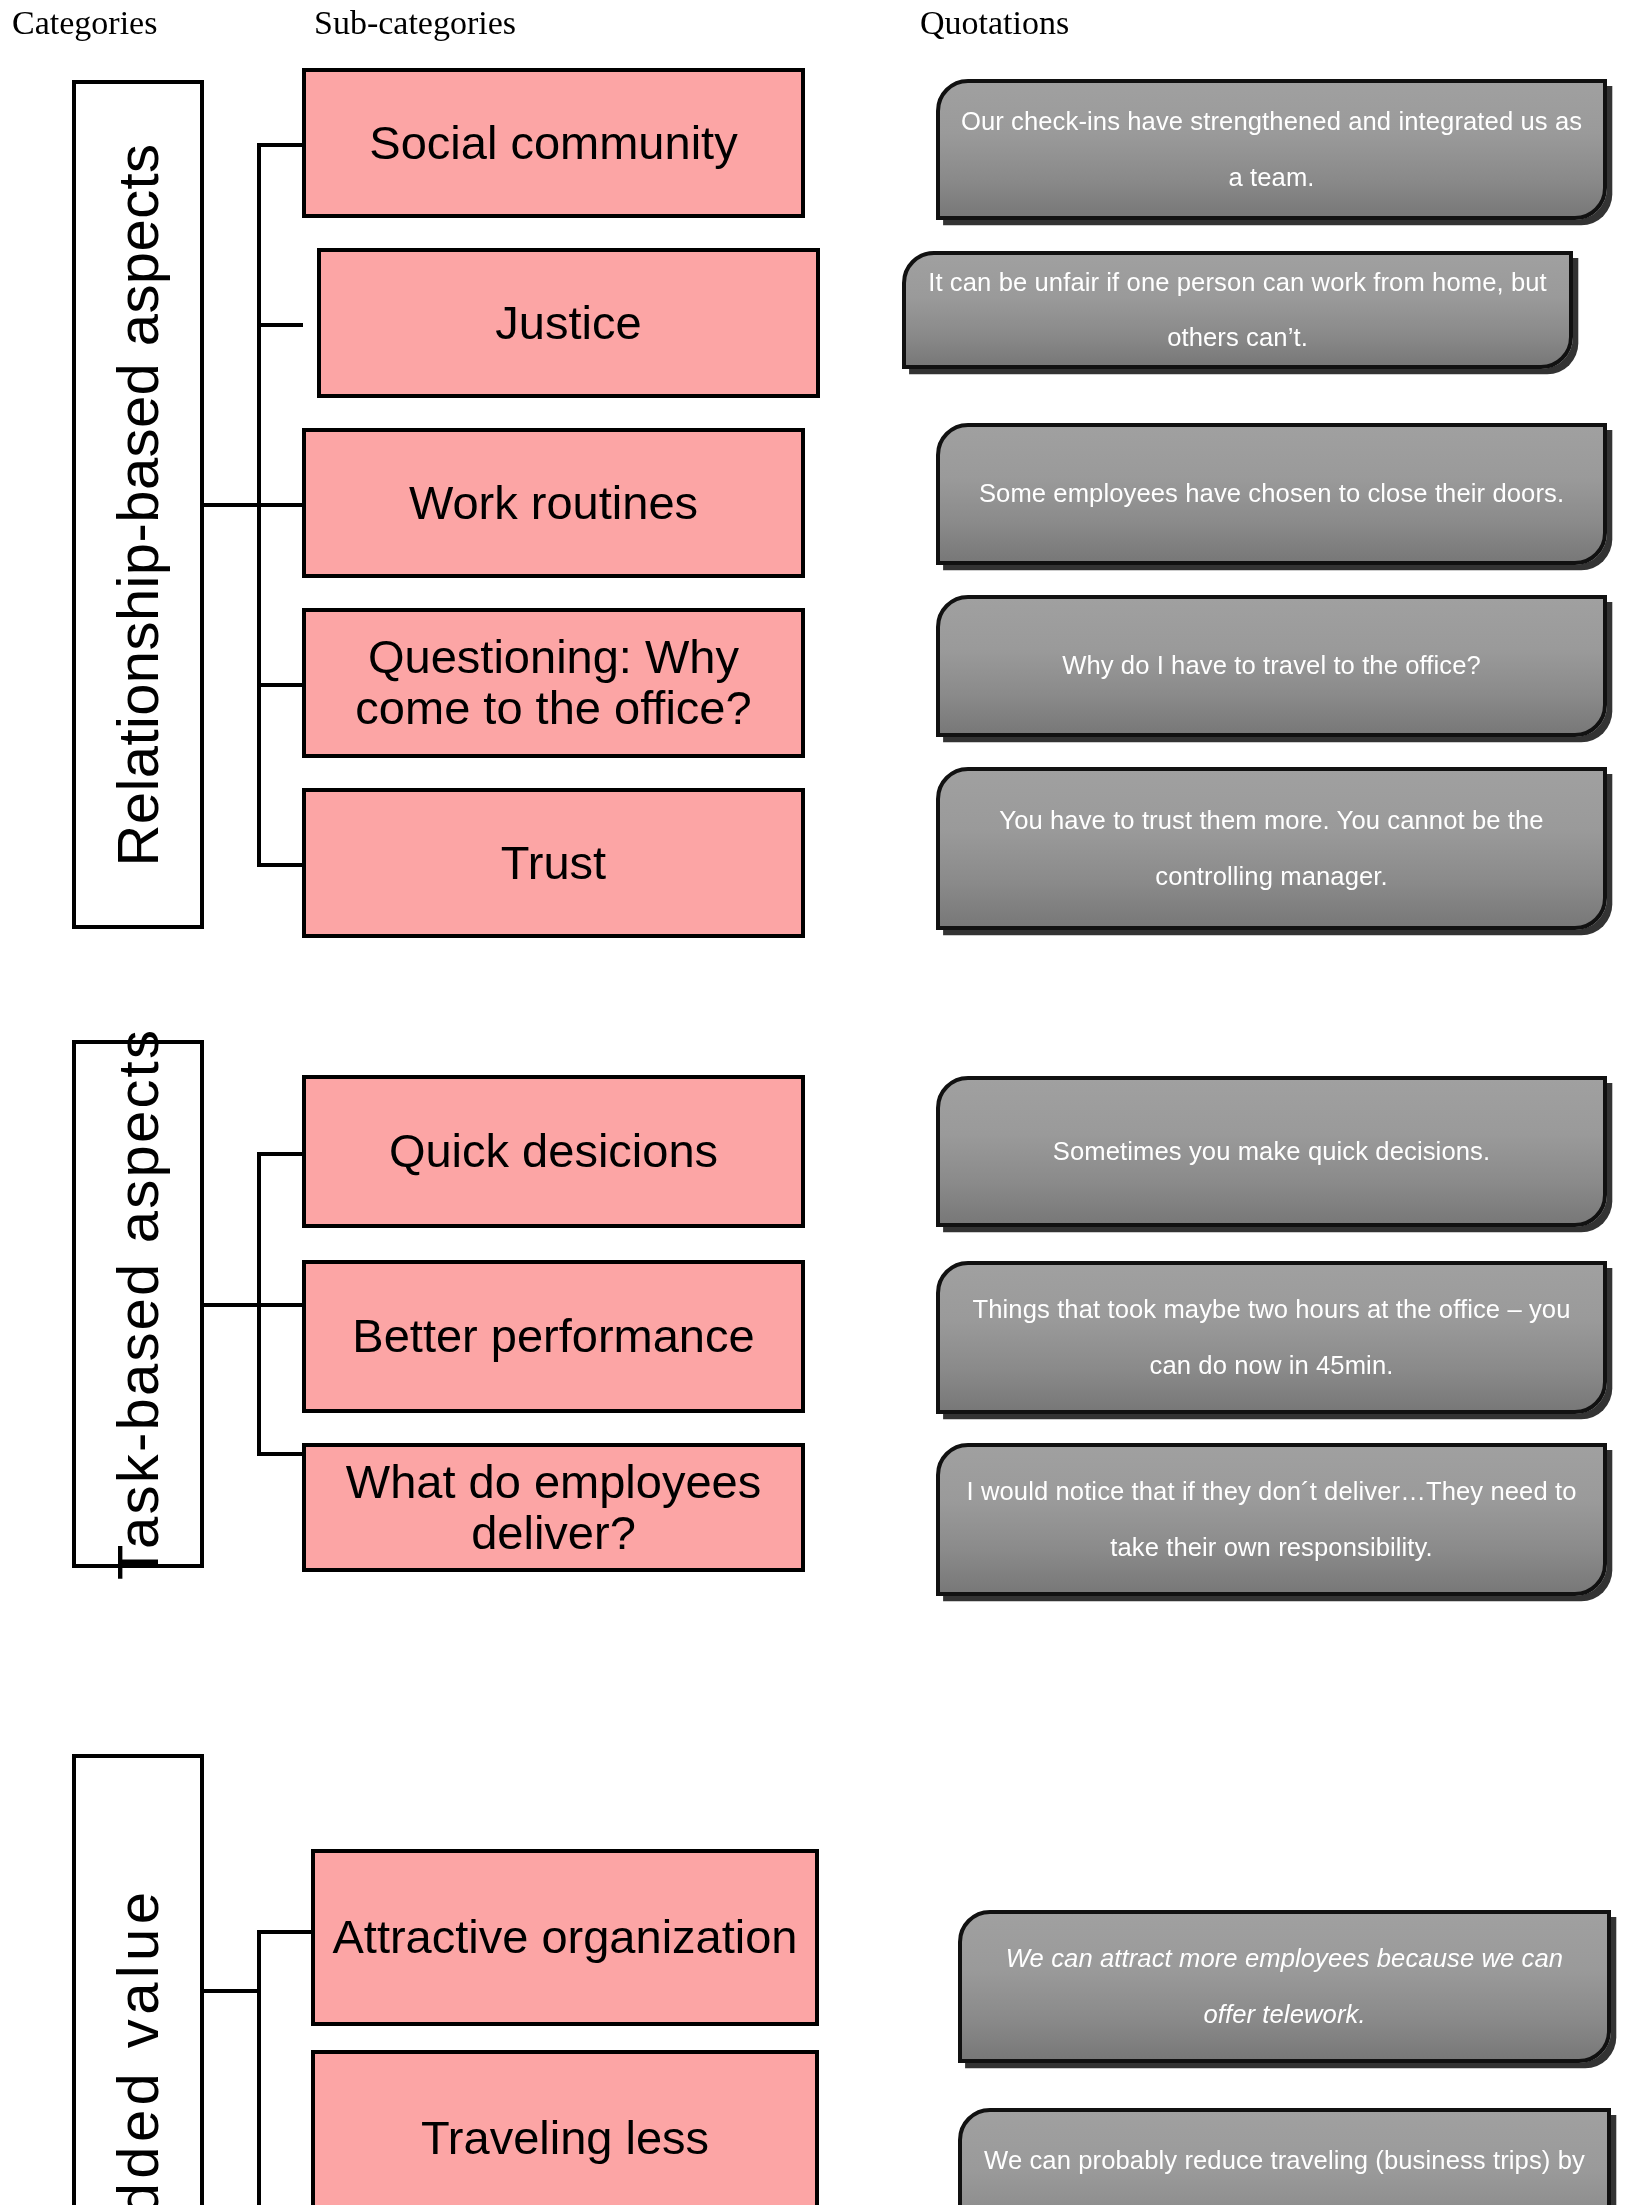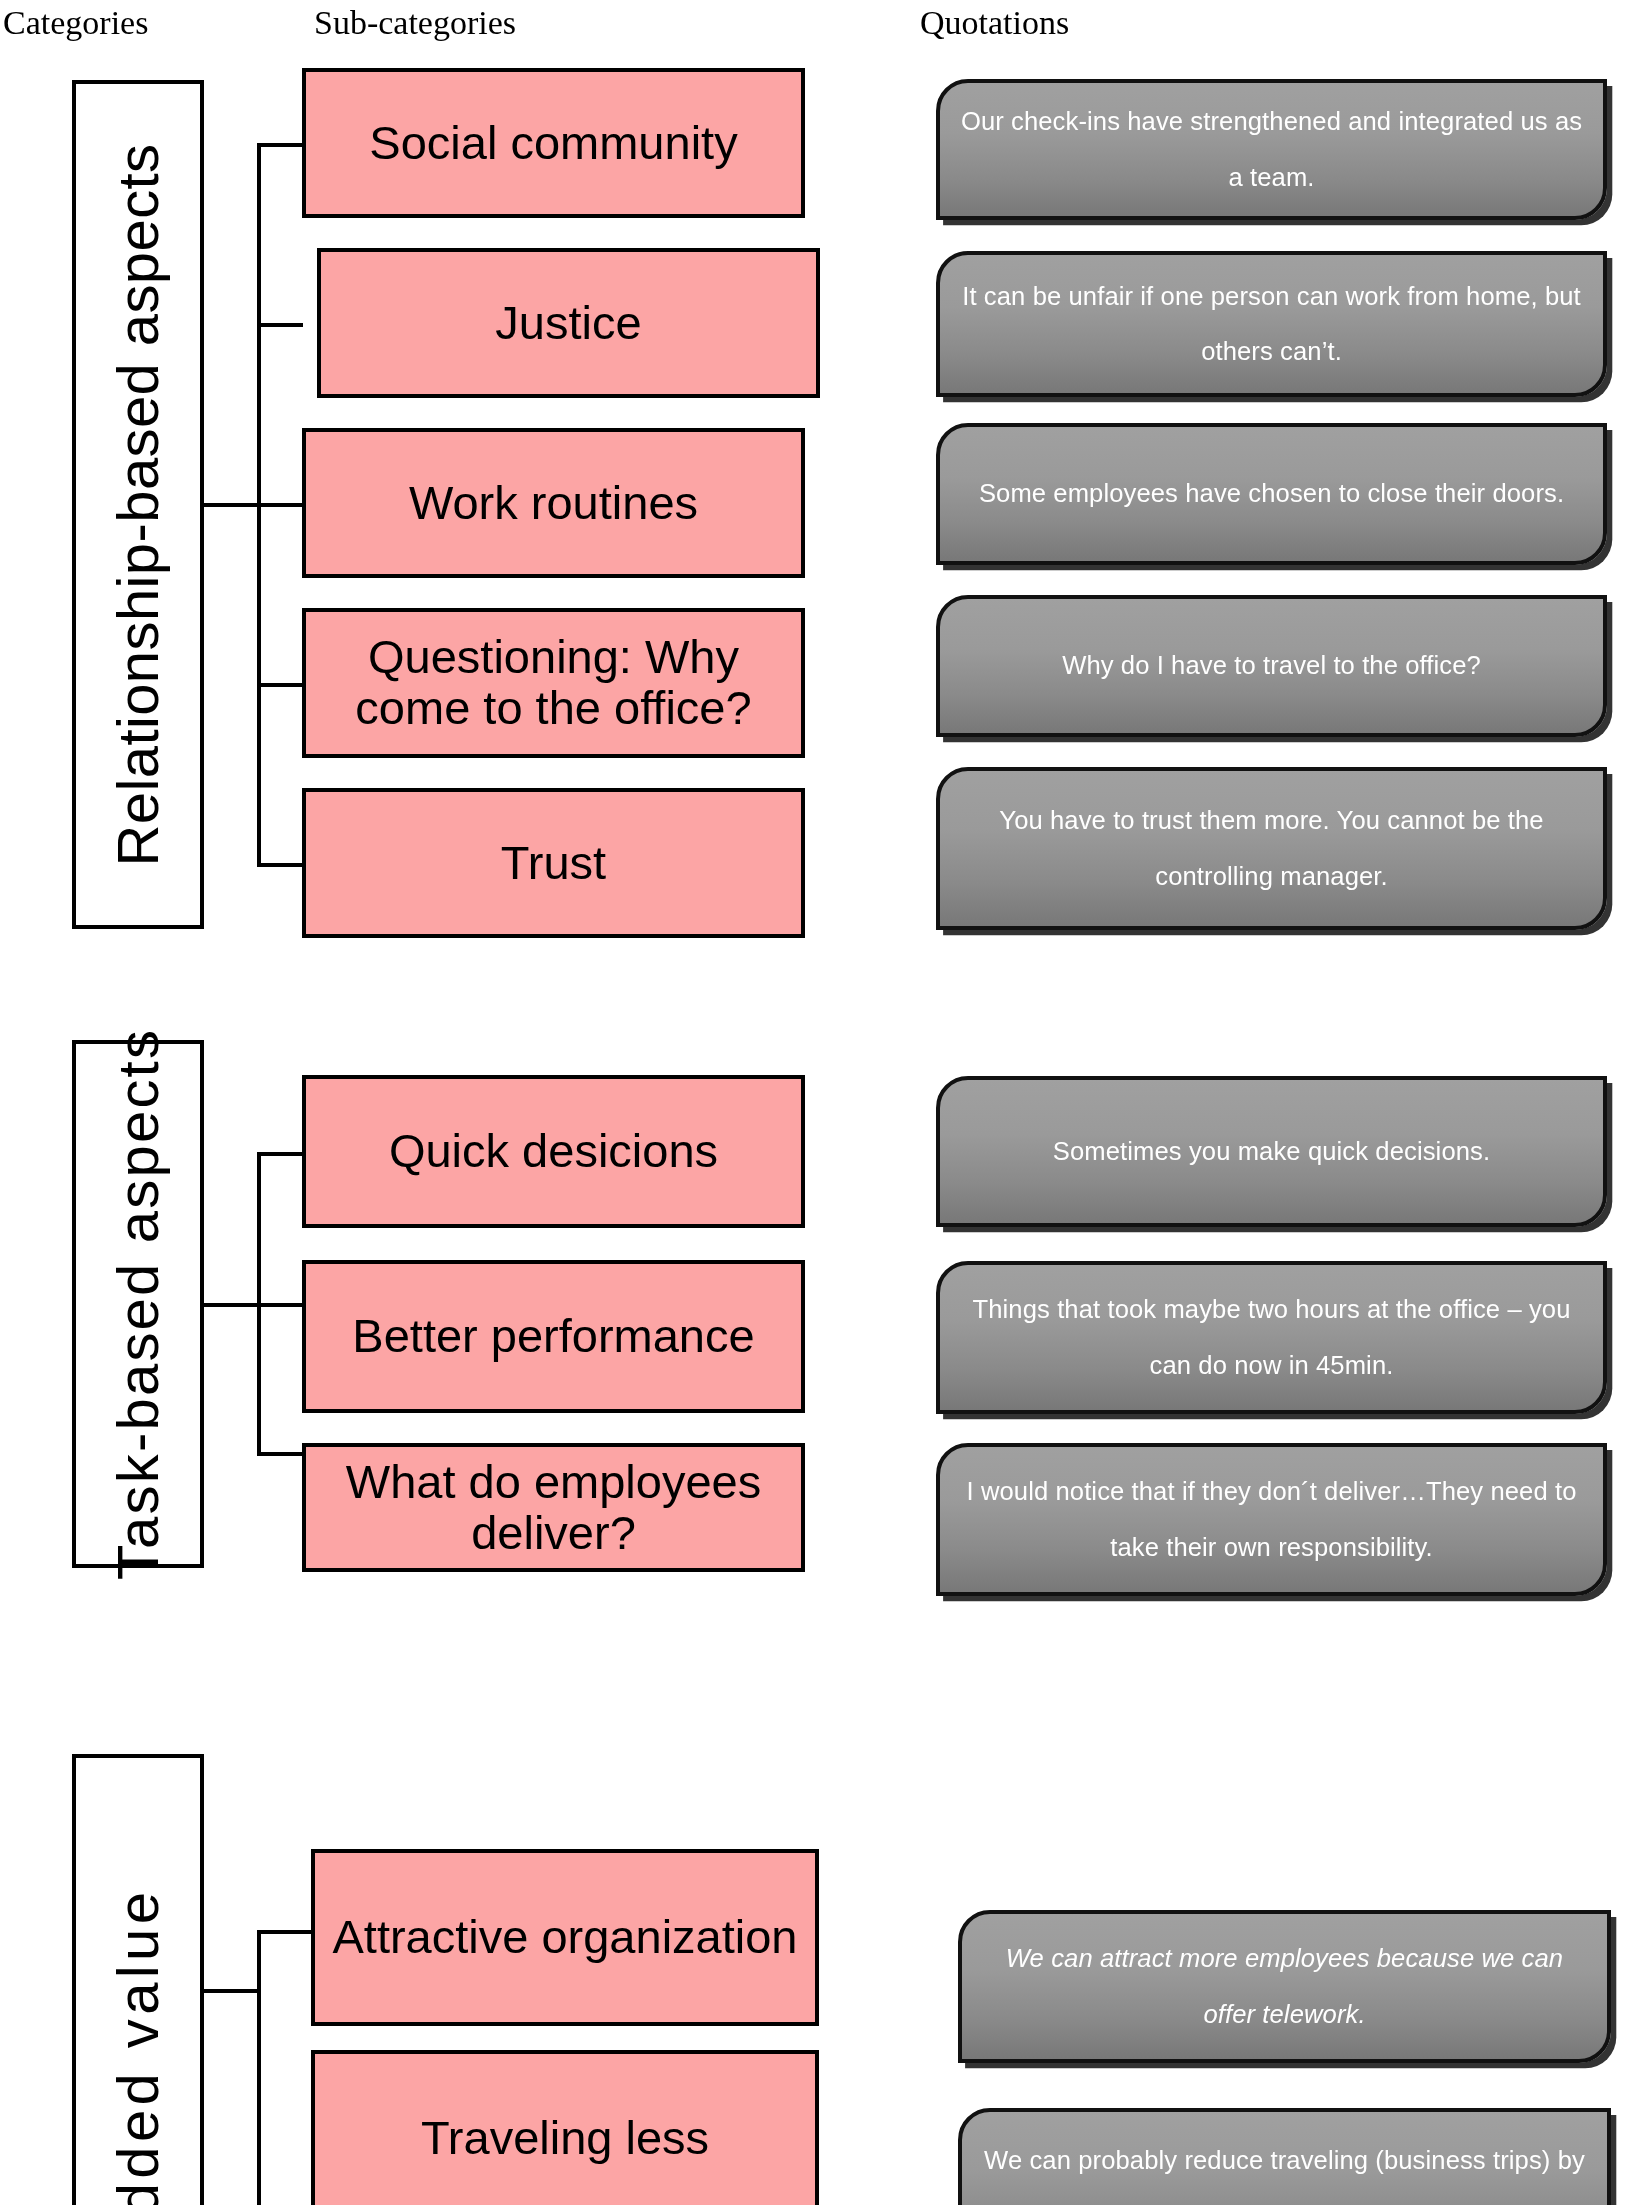--- a/index.html
+++ b/index.html
@@ -12,21 +12,21 @@
 
   
   .col-header{
     position:absolute;
     font-family:"Liberation Serif", serif;
     font-size:34px;
     color:#000;
     white-space:nowrap;
     line-height:1;
   }
-  #hdr-categories{left:3px;top:6.2px;}
+  #hdr-categories{left:12px;top:6.2px;}
   #hdr-subcategories{left:314px;top:6.2px;}
   #hdr-quotations{left:920px;top:6.2px;}
 
   
   .cat-box{
     position:absolute;
     border:4.9px solid #000;
     background:#fff;
     box-sizing:border-box;
     display:flex;align-items:center;justify-content:center;
@@ -122,21 +122,21 @@
   <div class="sub-box" style="left:302px;top:608px;width:503px;height:150px;">
     <span class="sub-label">Questioning: Why come to the office?</span>
   </div>
   <div class="sub-box" style="left:302px;top:788px;width:503px;height:150px;">
     <span class="sub-label">Trust</span>
   </div>
 
   <div class="quote-box" style="left:936px;top:79px;width:671px;height:141px;">
     <span class="quote-text">Our check-ins have strengthened and integrated us as a team.</span>
   </div>
-  <div class="quote-box" style="left:936px;top:251px;width:671px;height:146px;">
+  <div class="quote-box" style="left:902px;top:251px;width:671px;height:118px;">
     <span class="quote-text">It can be unfair if one person can work from home, but others can’t.</span>
   </div>
   <div class="quote-box" style="left:936px;top:423px;width:671px;height:142px;">
     <span class="quote-text">Some employees have chosen to close their doors.</span>
   </div>
   <div class="quote-box" style="left:936px;top:595px;width:671px;height:142px;">
     <span class="quote-text">Why do I have to travel to the office?</span>
   </div>
   <div class="quote-box" style="left:936px;top:767px;width:671px;height:163px;">
     <span class="quote-text">You have to trust them more. You cannot be the controlling manager.</span>

